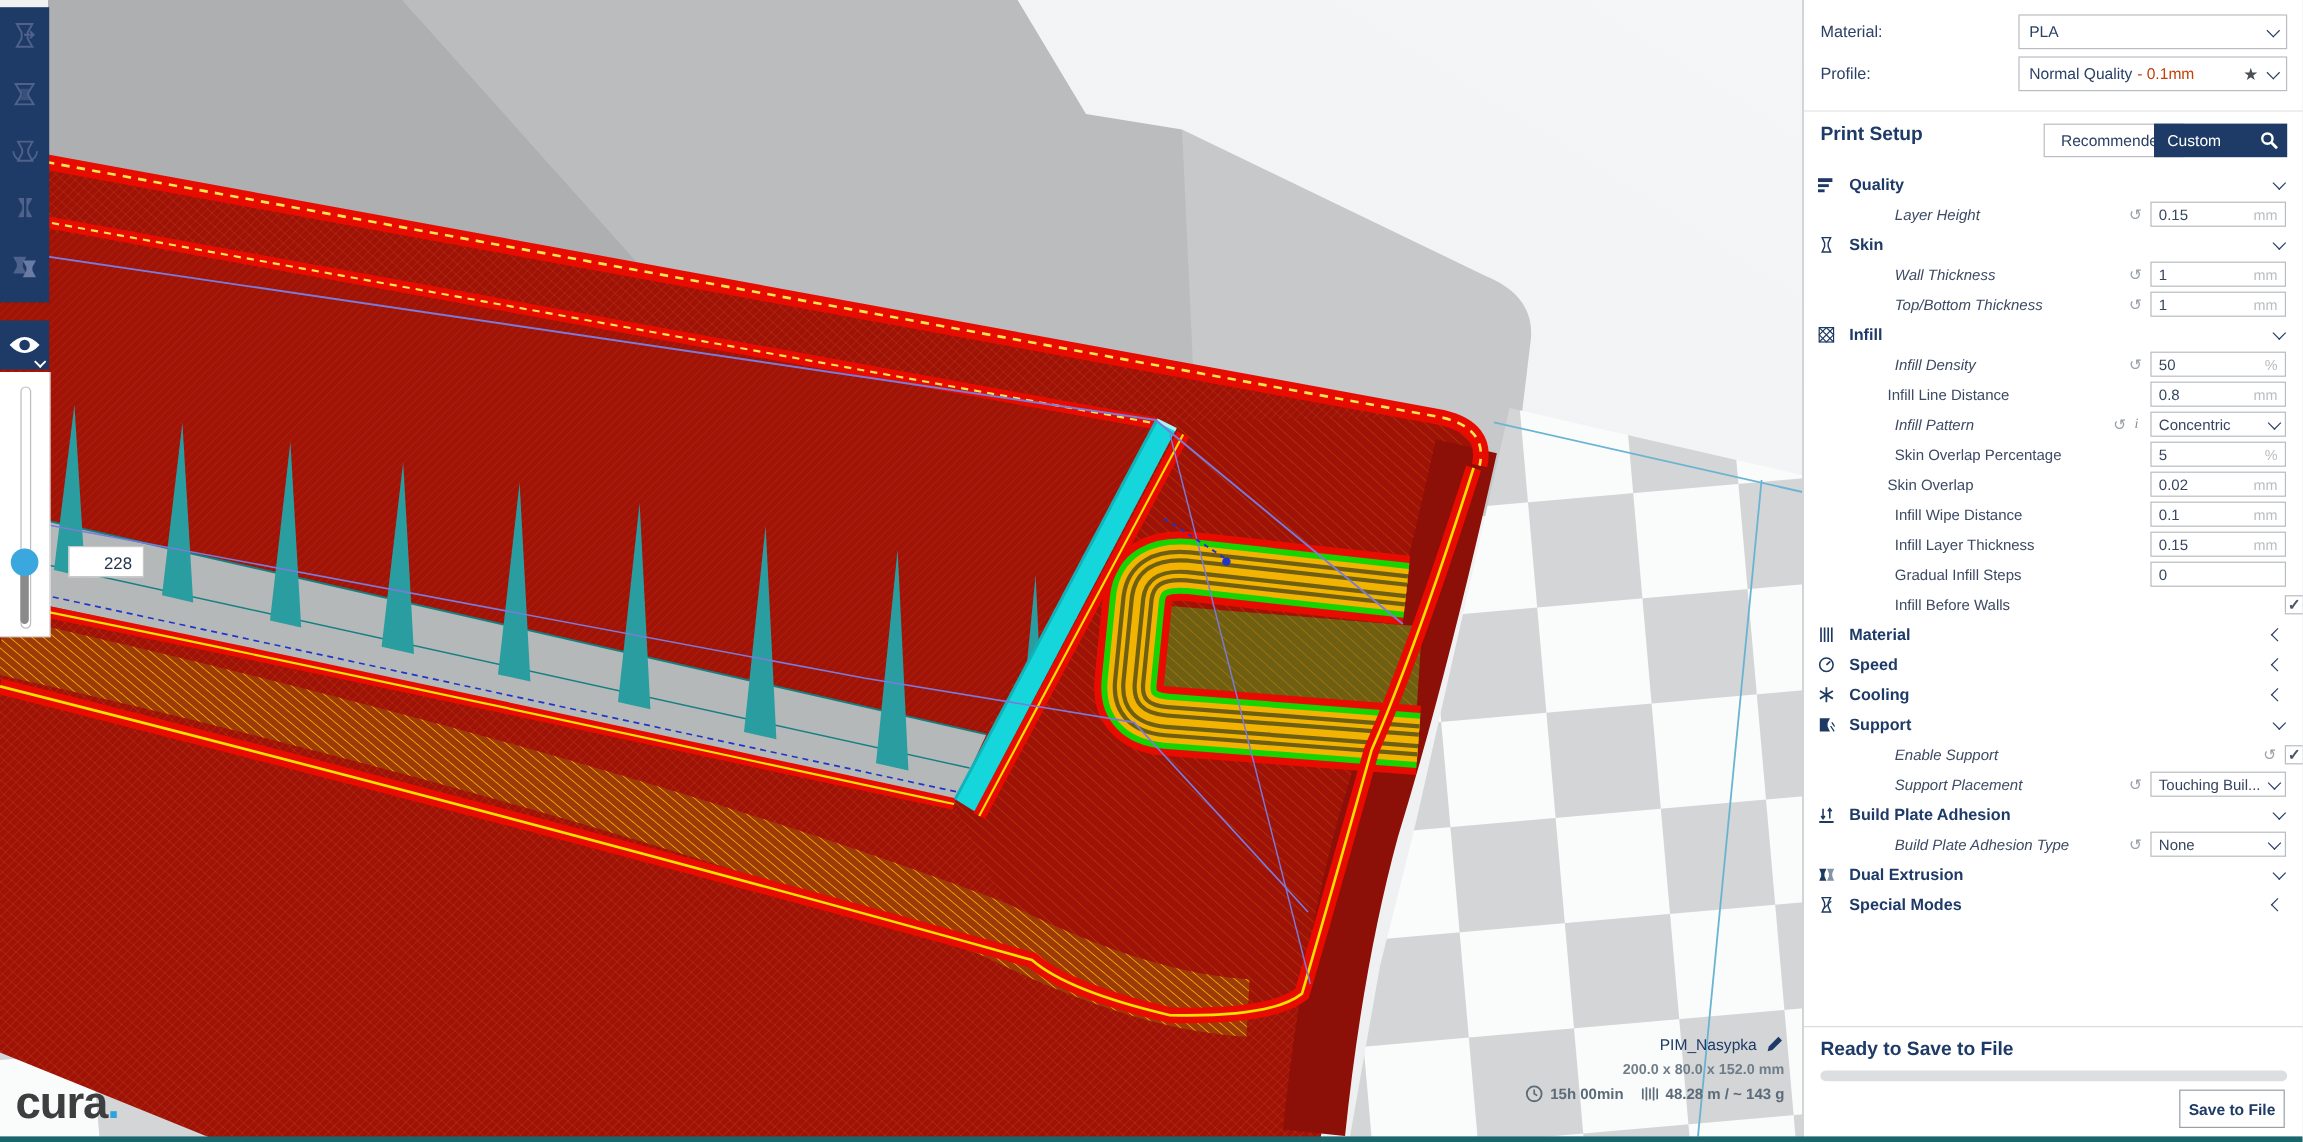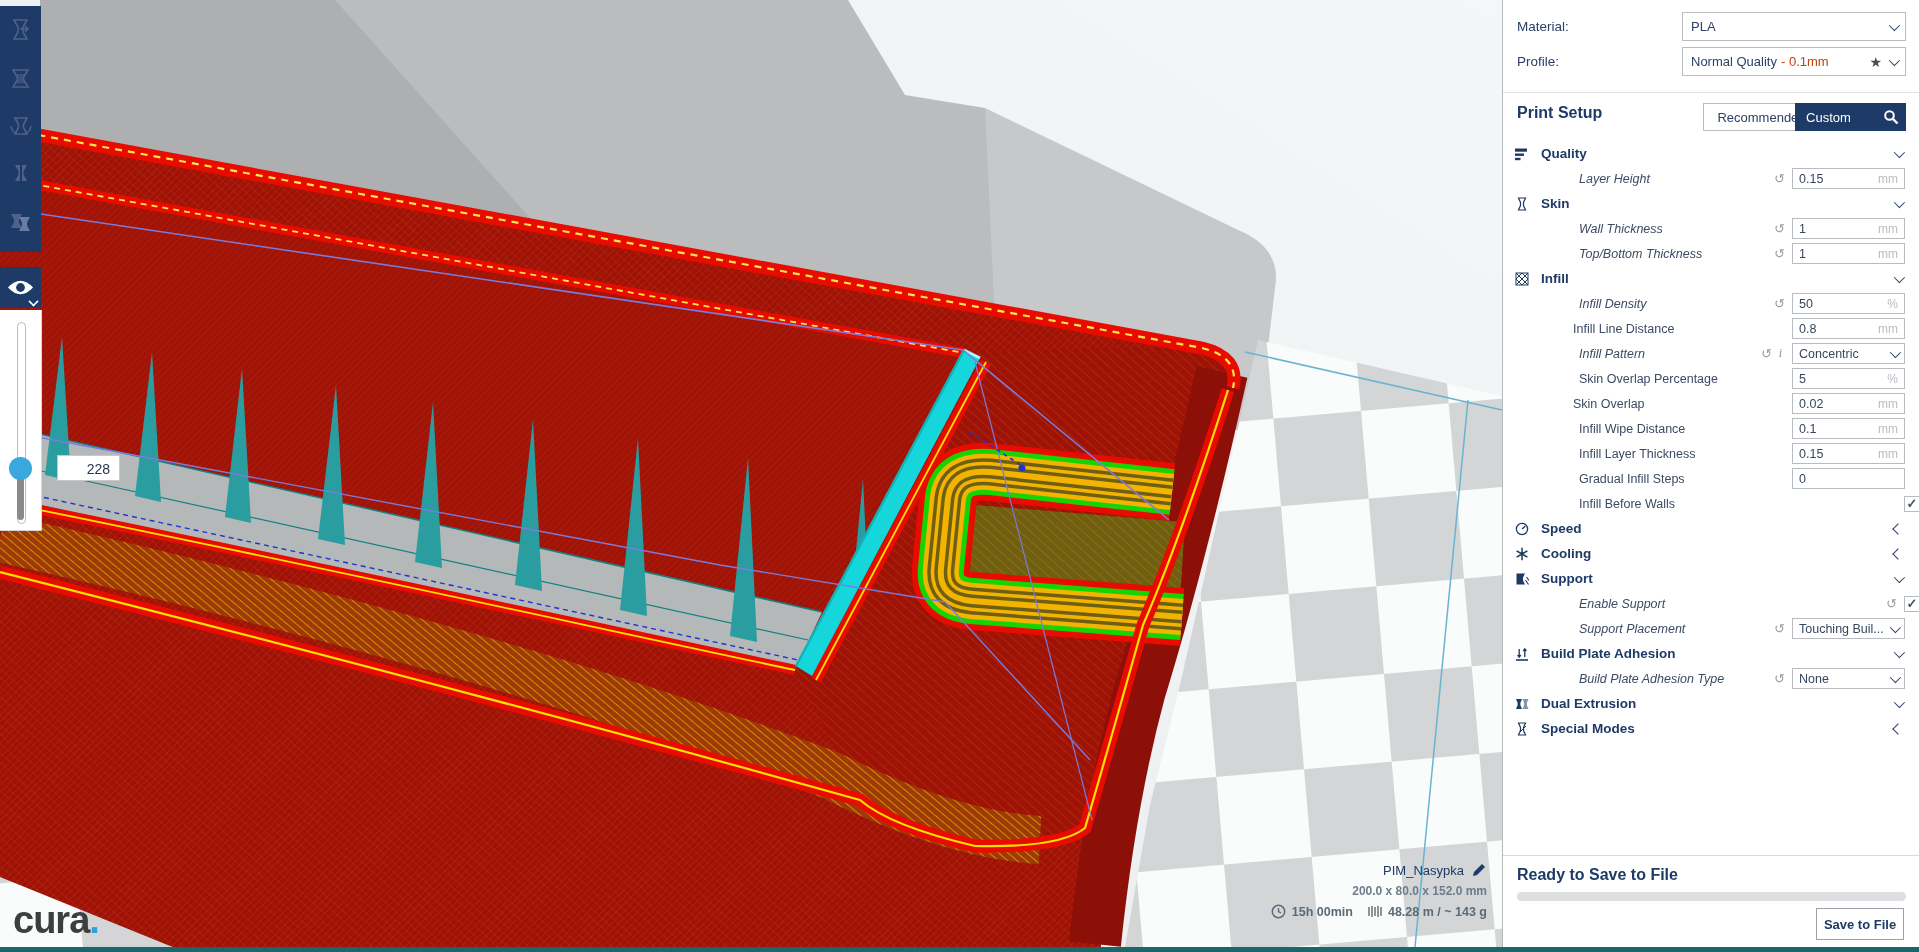--- a/index.html
+++ b/index.html
@@ -442,20 +442,29 @@
           </span>
         </div>
         <div class="set-row">
           <span class="set-label i1 ">Infill Before Walls</span>
           <span class="revert spacer"></span>
           <span class="cbx">✓</span>
         </div>
         <div class="cat-row">
           <span class="cat-icon">
        <svg width="14" height="14" viewBox="0 0 14 14">
+              <path d="M2.5 1 v12 M5.5 1 v12 M8.5 1 v12 M11.5 1 v12" stroke="#1e3a63" stroke-width="1.4"></path>
+            </svg>
+          </span>
+     <span class="cat-label">Material</span>
+     <span class="cat-chev chev left"></span>
+        </div>
+        <div class="cat-row">
+          <span class="cat-icon">
+       <svg width="14" height="14" viewBox="0 0 14 14">
               <circle cx="7" cy="7" r="5.6" fill="none" stroke="#1e3a63" stroke-width="1.3"></circle>
               <path d="M7 7 L10.2 4.2" stroke="#1e3a63" stroke-width="1.4"></path>
             </svg>
           </span>
      <span class="cat-label">Speed</span>
      <span class="cat-chev chev left"></span>
         </div>
         <div class="cat-row">
           <span class="cat-icon">
        <svg width="14" height="14" viewBox="0 0 14 14">

